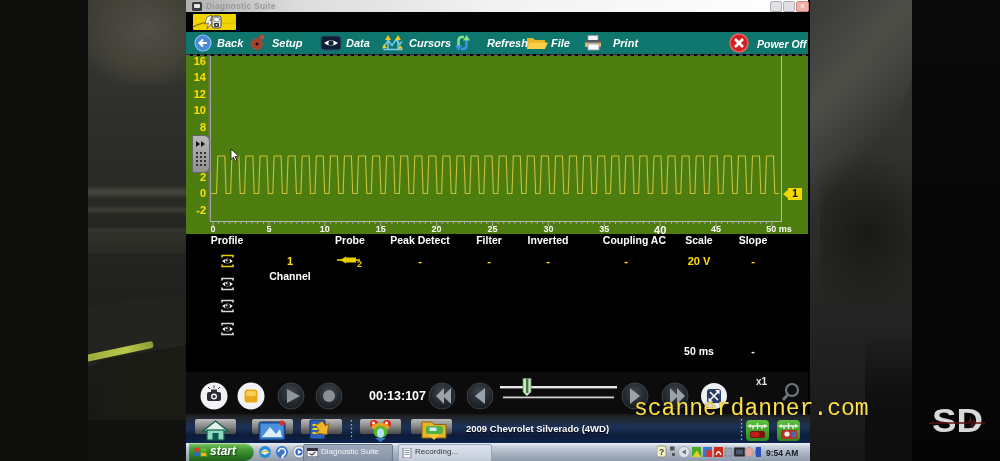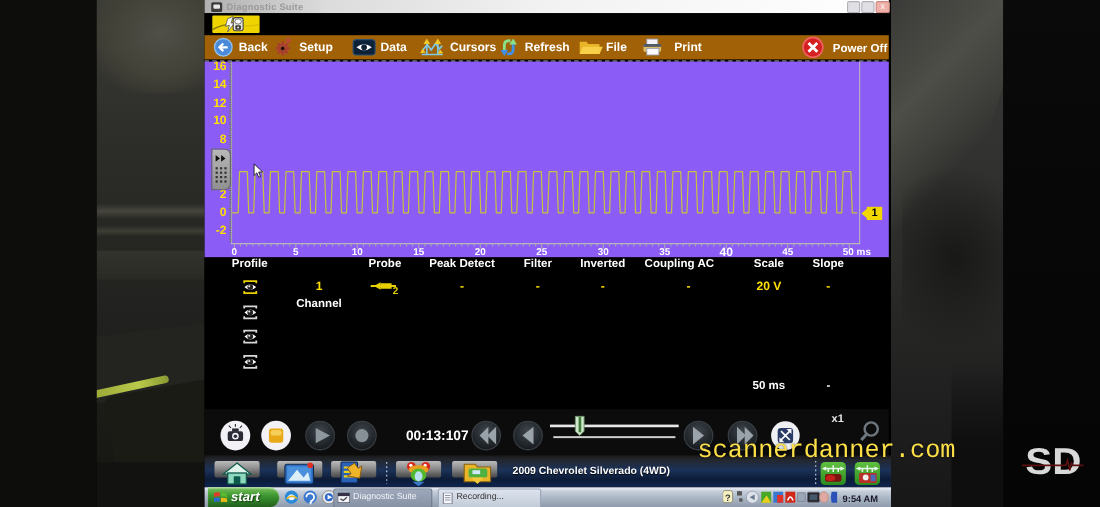--- a/index.html
+++ b/index.html
@@ -49,21 +49,21 @@
         <path d="M26 9 Q34 10.5 43 8" stroke="#d8c000" stroke-width="1.2" fill="none"></path>
         <polygon points="14,3 19,1 17,7 21,6 14,15 15.5,9 12,10" fill="#f8f8f0" stroke="#555" stroke-width="0.7"></polygon>
         <rect x="19" y="2" width="9" height="12" rx="2" fill="#e8e8e0" stroke="#444" stroke-width="1"></rect>
         <ellipse cx="23.5" cy="5.5" rx="3" ry="2.4" fill="#fff" stroke="#333" stroke-width="0.6"></ellipse>
         <rect x="21" y="9" width="5" height="4" rx="0.8" fill="#3a3a32"></rect>
         <circle cx="23.5" cy="11" r="1" fill="#ddd"></circle>
       </svg>
     </div>
   </div>
 
-  <div class="abs" id="toolbar" style="left:0;top:32px;width:622px;height:22px;background:#a16207;">
+  <div class="abs" id="toolbar" style="left:0;top:32px;width:622px;height:22px;background:#0f766e;font-style:italic;">
     <svg class="abs" style="left:0;top:0;" width="622" height="22" viewBox="0 0 622 22">
 
       <circle cx="17" cy="11" r="8" fill="#4a8ad8"></circle>
       <circle cx="17" cy="11" r="8" fill="none" stroke="#8ec0f0" stroke-width="1.2"></circle>
       <path d="M21 11 L14 11 M17 7.5 L13.5 11 L17 14.5" stroke="#fff" stroke-width="2" fill="none"></path>
 
       <g fill="#a8402a" stroke="#c86a50" stroke-width="0.5">
         <circle cx="71" cy="12" r="5"></circle>
         <g stroke="#a8402a" stroke-width="2.4">
           <line x1="71" y1="5.5" x2="71" y2="18.5"></line>
@@ -110,31 +110,31 @@
       </g>
 
       <circle cx="553" cy="11" r="9" fill="#d42020"></circle>
       <circle cx="553" cy="11" r="9" fill="none" stroke="#f06060" stroke-width="1.5"></circle>
       <path d="M549 7 L557 15 M557 7 L549 15" stroke="#fff" stroke-width="2.6"></path>
     </svg>
     <div class="abs w b" style="left:31px;top:5px;font-size:11px;">Back</div>
     <div class="abs w b" style="left:86px;top:5px;font-size:11px;">Setup</div>
     <div class="abs w b" style="left:160px;top:5px;font-size:11px;">Data</div>
     <div class="abs w b" style="left:223px;top:5px;font-size:11px;">Cursors</div>
-    <div class="abs w b" style="left:291px;top:5px;font-size:11px;">Refresh</div>
+    <div class="abs w b" style="left:301px;top:5px;font-size:11px;">Refresh</div>
     <div class="abs w b" style="left:365px;top:5px;font-size:11px;">File</div>
     <div class="abs w b" style="left:427px;top:5px;font-size:11px;">Print</div>
     <div class="abs w b" style="left:571px;top:5.5px;font-size:10.5px;">Power Off</div>
   </div>
 
   <svg class="abs" style="left:0;top:54px;" width="622" height="3" viewBox="0 0 622 3">
       <line x1="0" y1="1.5" x2="622" y2="1.5" stroke="#5a5a5a" stroke-width="2" stroke-dasharray="4 3"></line>
     </svg>
 
-  <div class="abs" id="scope" style="left:0;top:56px;width:622px;height:178px;background:#8b5cf6;">
+  <div class="abs" id="scope" style="left:0;top:56px;width:622px;height:178px;background:#4d7c0f;">
     <svg class="abs" style="left:0;top:0;" width="622" height="178" viewBox="0 0 622 178">
       <line x1="24.5" y1="0" x2="24.5" y2="165" stroke="#b8b8b8" stroke-width="1"></line>
       <line x1="595.5" y1="0" x2="595.5" y2="165" stroke="#b8b8b8" stroke-width="1"></line>
       <line x1="24" y1="165.5" x2="596" y2="165.5" stroke="#b8b8b8" stroke-width="1"></line>
       <g stroke="#777" stroke-width="1">
         <line x1="21.5" y1="0.9" x2="24.5" y2="0.9"></line>
           <line x1="22.5" y1="2.6" x2="24.5" y2="2.6"></line>
           <line x1="22.5" y1="4.2" x2="24.5" y2="4.2"></line>
           <line x1="22.5" y1="5.9" x2="24.5" y2="5.9"></line>
           <line x1="22.5" y1="7.5" x2="24.5" y2="7.5"></line>
@@ -382,21 +382,21 @@
     <div class="abs" style="left:602px;top:132px;width:14px;height:12px;background:#f2d800;color:#000;font-size:10px;font-weight:bold;text-align:center;line-height:12px;">1</div>
   </div>
 
   <div class="abs" id="table" style="left:0;top:234px;width:622px;height:136px;background:#000;">
     <div class="abs w b" style="left:11px;top:0;width:60px;text-align:center;font-size:10.5px;">Profile</div>
     <div class="abs w b" style="left:74px;top:0;width:60px;text-align:center;font-size:10.5px;margin-top:36px;">Channel</div>
     <div class="abs w b" style="left:134px;top:0;width:60px;text-align:center;font-size:10.5px;">Probe</div>
     <div class="abs w b" style="left:194px;top:0;width:80px;text-align:center;font-size:10.5px;">Peak Detect</div>
     <div class="abs w b" style="left:273px;top:0;width:60px;text-align:center;font-size:10.5px;">Filter</div>
     <div class="abs w b" style="left:332px;top:0;width:60px;text-align:center;font-size:10.5px;">Inverted</div>
-    <div class="abs w b" style="left:400px;top:0;width:80px;text-align:left;font-size:10.5px;">Coupling AC</div>
+    <div class="abs w b" style="left:400px;top:0;width:80px;text-align:right;font-size:10.5px;">Coupling AC</div>
     <div class="abs w b" style="left:483px;top:0;width:60px;text-align:center;font-size:10.5px;">Scale</div>
     <div class="abs w b" style="left:537px;top:0;width:60px;text-align:center;font-size:10.5px;">Slope</div>
 <svg class="abs" style="left:34px;top:20px;" width="15" height="14" viewBox="0 0 15 14">
         <path d="M2 3.5 L2 1.5 L13 1.5 L13 3.5 M2 10.5 L2 12.5 L13 12.5 L13 10.5" stroke="#e8d000" stroke-width="1.6" fill="none"></path>
         <path d="M2.2 7 Q7.5 1.8 12.8 7 Q7.5 12.2 2.2 7 Z" fill="#fff"></path>
         <circle cx="7.5" cy="7" r="2.6" fill="#222"></circle>
         <circle cx="6.6" cy="6.2" r="0.9" fill="#eee"></circle>
       </svg>
     <svg class="abs" style="left:34px;top:43px;" width="15" height="14" viewBox="0 0 15 14">
         <path d="M2 3.5 L2 1.5 L13 1.5 L13 3.5 M2 10.5 L2 12.5 L13 12.5 L13 10.5" stroke="#d8d8d8" stroke-width="1.6" fill="none"></path>

